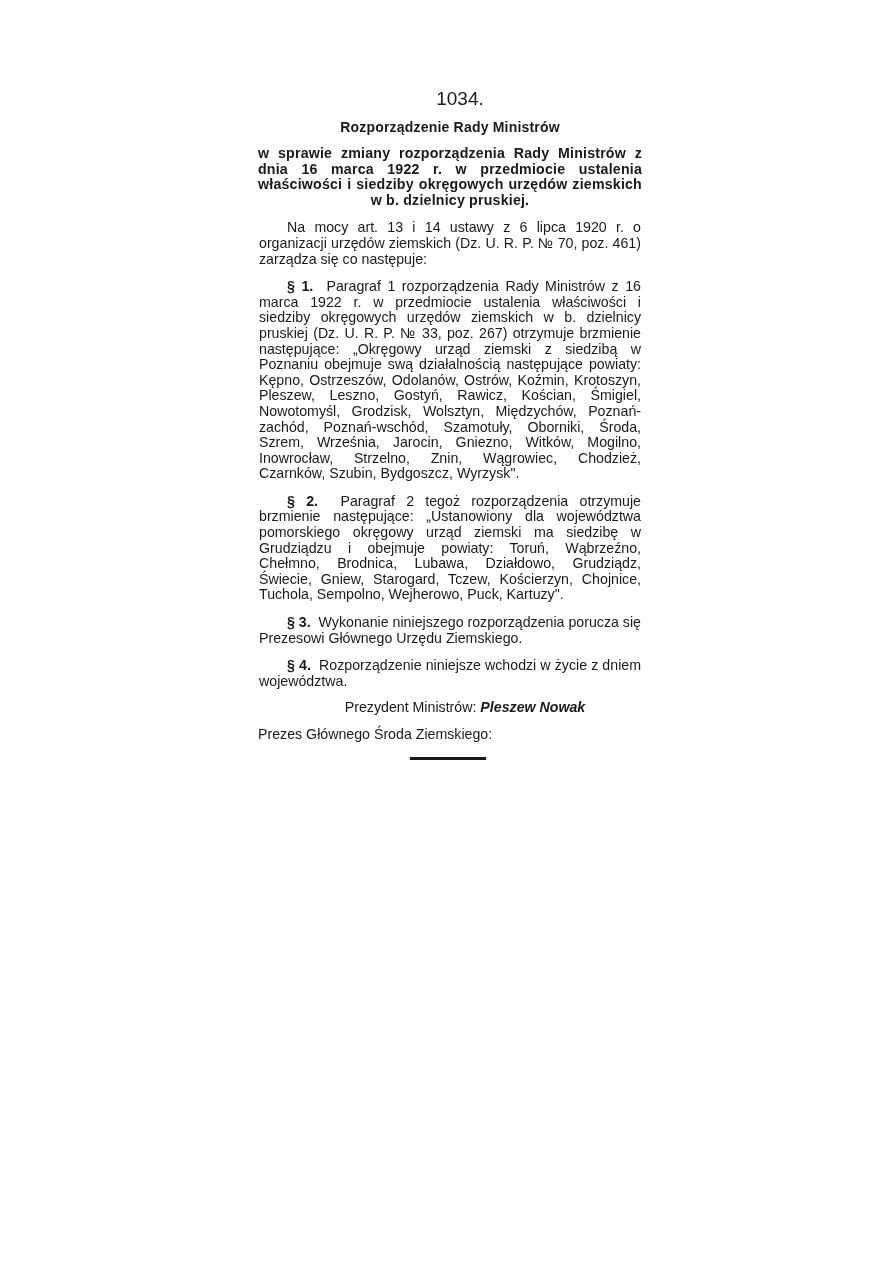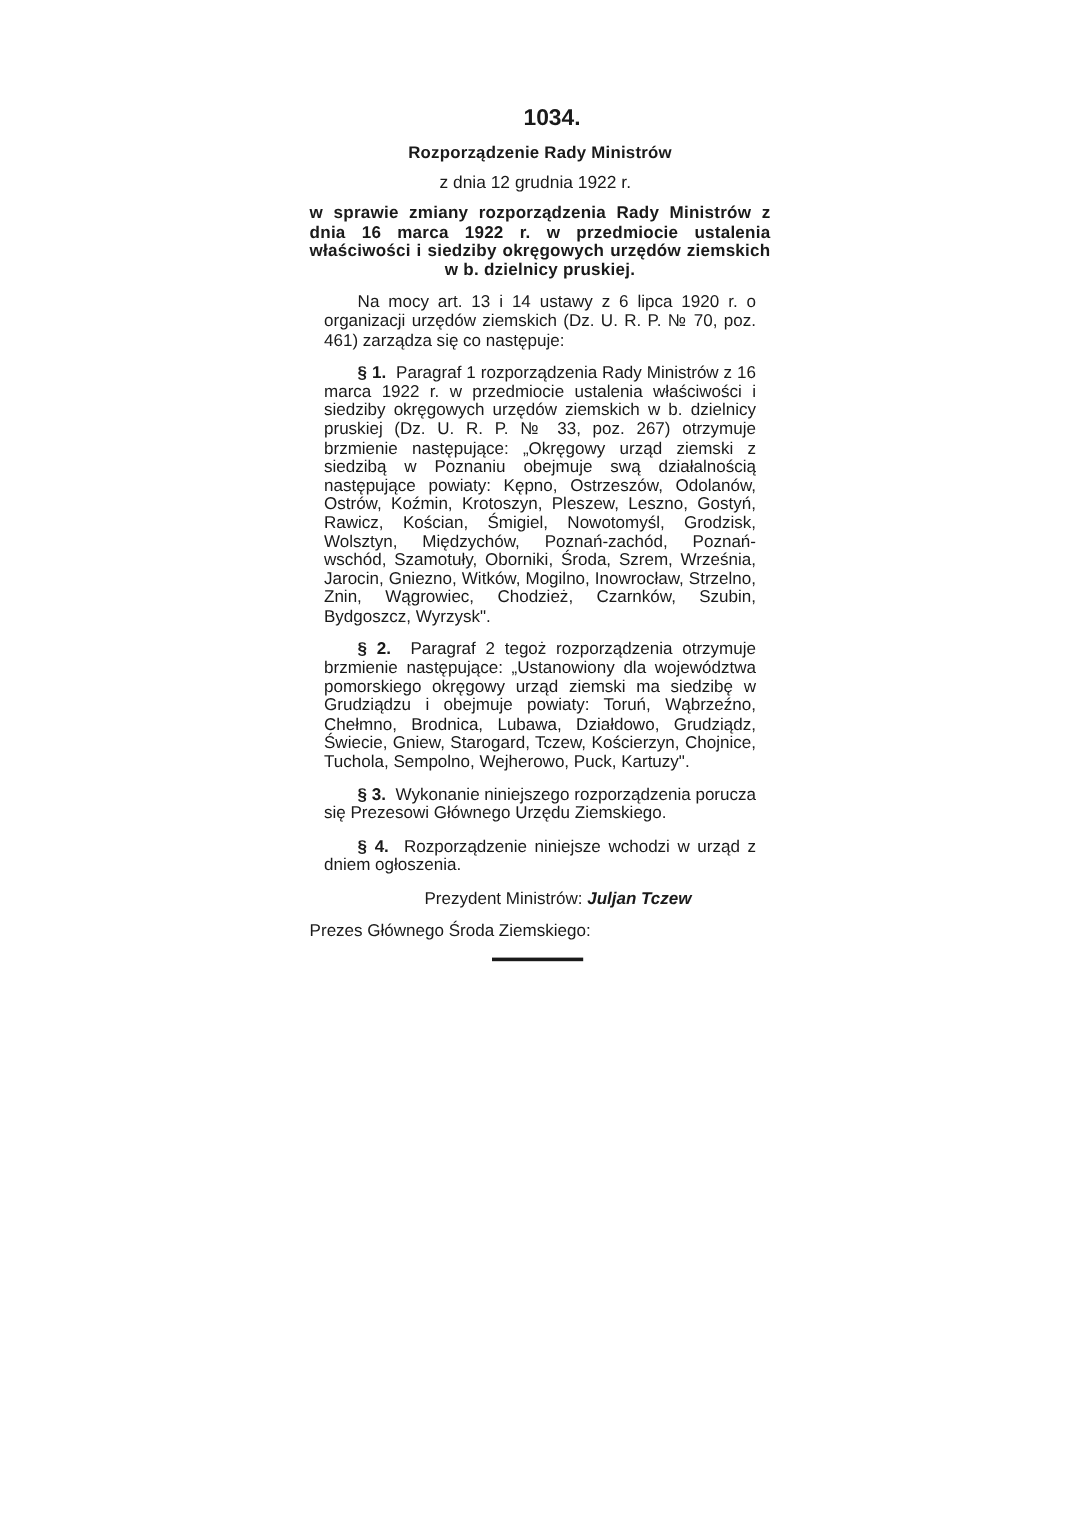--- a/index.html
+++ b/index.html
@@ -4,65 +4,64 @@
 <style>
   html, body { margin:0; padding:0; }
   body {
     width:893px; height:1263px; background:#ffffff; position:relative; overflow:hidden;
     font-family:"Liberation Sans", "DejaVu Sans", sans-serif; color:#1a1a1a;
   }
   .page {
     position:absolute; left:258px; top:88px; width:384px;
     font-size:14.2px; line-height:15.6px;
   }
-  .num { text-align:center; font-weight:bold; font-size:19px; line-height:22px; margin-left:20px; }
+  .num { text-align:center; font-weight:normal; font-size:19px; line-height:22px; margin-left:20px; }
   .title { text-align:center; font-weight:bold; font-size:14px; line-height:20px; margin-top:7px; letter-spacing:0.2px; }
   .date { text-align:center; font-size:14.5px; line-height:17px; margin-top:8px; margin-right:8px; }
   .subject { font-weight:bold; text-align:justify; text-align-last:center; margin-top:9px; line-height:15.6px; letter-spacing:0.2px; }
   .para { text-align:justify; margin-top:12px; }
-  .para p { margin:12px; text-indent:28px; text-align:justify; }
+  .para p { margin:1px; text-indent:28px; text-align:justify; }
   .sec { font-weight:bold; }
   .sig1 { text-align:center; margin-top:11px; margin-left:30px; font-size:14.2px; }
   .sig1 i, .sig2 i { font-weight:bold; font-style:italic; }
   .sig2 { margin-top:11px; }
   .sig2 .name { text-align:right; padding-right:40px; }
   .rule { width:76px; height:3px; background:#1a1a1a; margin:14px 0 0 152px; }
 </style>
 </head>
 <body>
 
 <div class="page">
   <div class="num">1034.</div>
   <div class="title">Rozporządzenie Rady Ministrów</div>
-  <div class="date">z dnia 12 grudnia 1922 r.</div>
   <div class="subject">w sprawie zmiany rozporządzenia Rady Ministrów z dnia 16 marca 1922 r. w przedmiocie ustalenia właściwości i siedziby okręgowych urzędów ziemskich w b. dzielnicy pruskiej.</div>
 
   <div class="para">
     <p>Na mocy art. 13 i 14 ustawy z 6 lipca 1920 r. o organizacji urzędów ziemskich (Dz. U. R. P. № 70, poz. 461) zarządza się co następuje:</p>
   </div>
 
   <div class="para">
     <p><span class="sec">§ 1.</span>&nbsp; <span>Paragraf 1 rozporządzenia Rady Ministrów z 16 marca 1922 r. w przedmiocie ustalenia właściwości i siedziby okręgowych urzędów ziemskich w b. dzielnicy pruskiej (Dz. U. R. P. № 33, poz. 267) otrzymuje brzmienie następujące: „Okręgowy urząd ziemski z siedzibą w Poznaniu obejmuje swą działalnością następujące powiaty: Kępno, Ostrzeszów, Odolanów, Ostrów, Koźmin, Krotoszyn, Pleszew, Leszno, Gostyń, Rawicz, Kościan, Śmigiel, Nowotomyśl, Grodzisk, Wolsztyn, Międzychów, Poznań-zachód, Poznań-wschód, Szamotuły, Oborniki, Środa, Szrem, Września, Jarocin, Gniezno, Witków, Mogilno, Inowrocław, Strzelno, Znin, Wągrowiec, Chodzież, Czarnków, Szubin, Bydgoszcz, Wyrzysk".</span></p>
   </div>
 
   <div class="para">
     <p><span class="sec">§ 2.</span>&nbsp; <span>Paragraf 2 tegoż rozporządzenia otrzymuje brzmienie następujące: „Ustanowiony dla województwa pomorskiego okręgowy urząd ziemski ma siedzibę w Grudziądzu i obejmuje powiaty: Toruń, Wąbrzeźno, Chełmno, Brodnica, Lubawa, Działdowo, Grudziądz, Świecie, Gniew, Starogard, Tczew, Kościerzyn, Chojnice, Tuchola, Sempolno, Wejherowo, Puck, Kartuzy".</span></p>
   </div>
 
   <div class="para">
     <p><span class="sec">§ 3.</span>&nbsp; <span>Wykonanie niniejszego rozporządzenia porucza się Prezesowi Głównego Urzędu Ziemskiego.</span></p>
   </div>
 
   <div class="para">
-    <p><span class="sec">§ 4.</span>&nbsp; <span>Rozporządzenie niniejsze wchodzi w urząd z dniem ogłoszenia.</span></p>
+    <p><span class="sec">§ 4.</span>&nbsp; <span>Rozporządzenie niniejsze wchodzi w życie z dniem województwa.</span></p>
   </div>
 
   <div class="sig1">
     <span>Prezydent Ministrów:</span>
-    <i>Juljan Tczew</i>
+    <i>Pleszew Nowak</i>
   </div>
 
   <div class="sig2">
     <div>Prezes Głównego Środa Ziemskiego:</div>
   </div>
 
   <div class="rule"></div>
 </div>
 
 </body></html>

